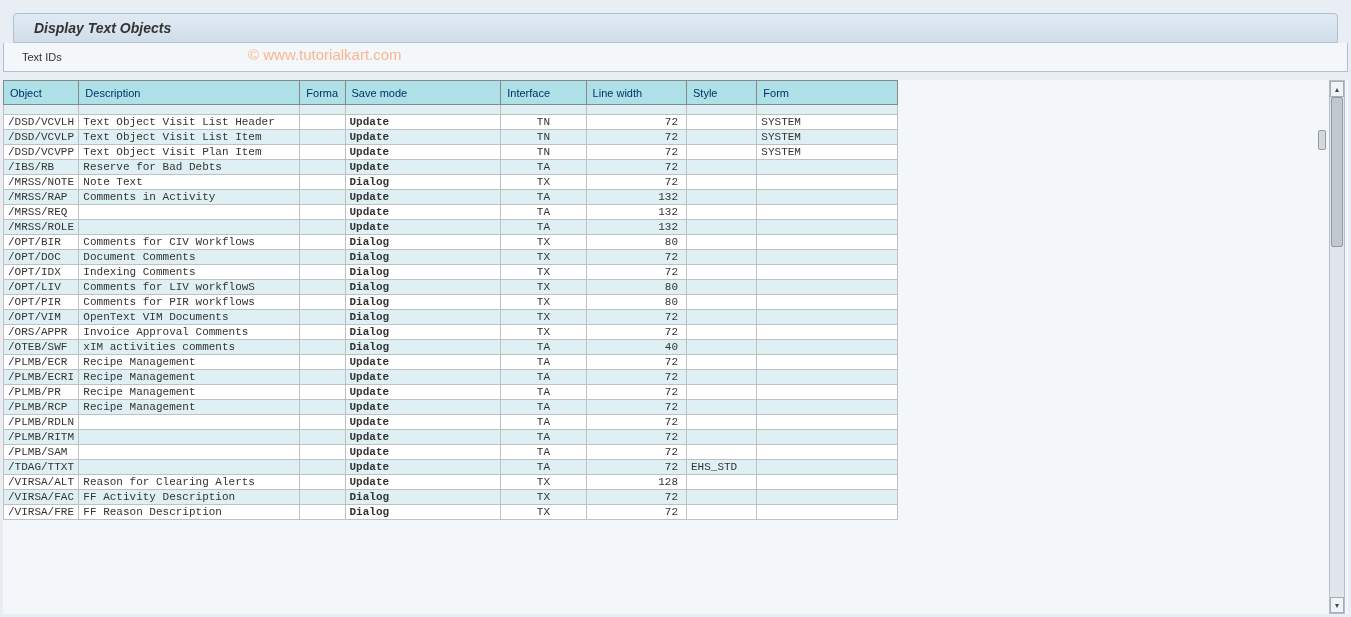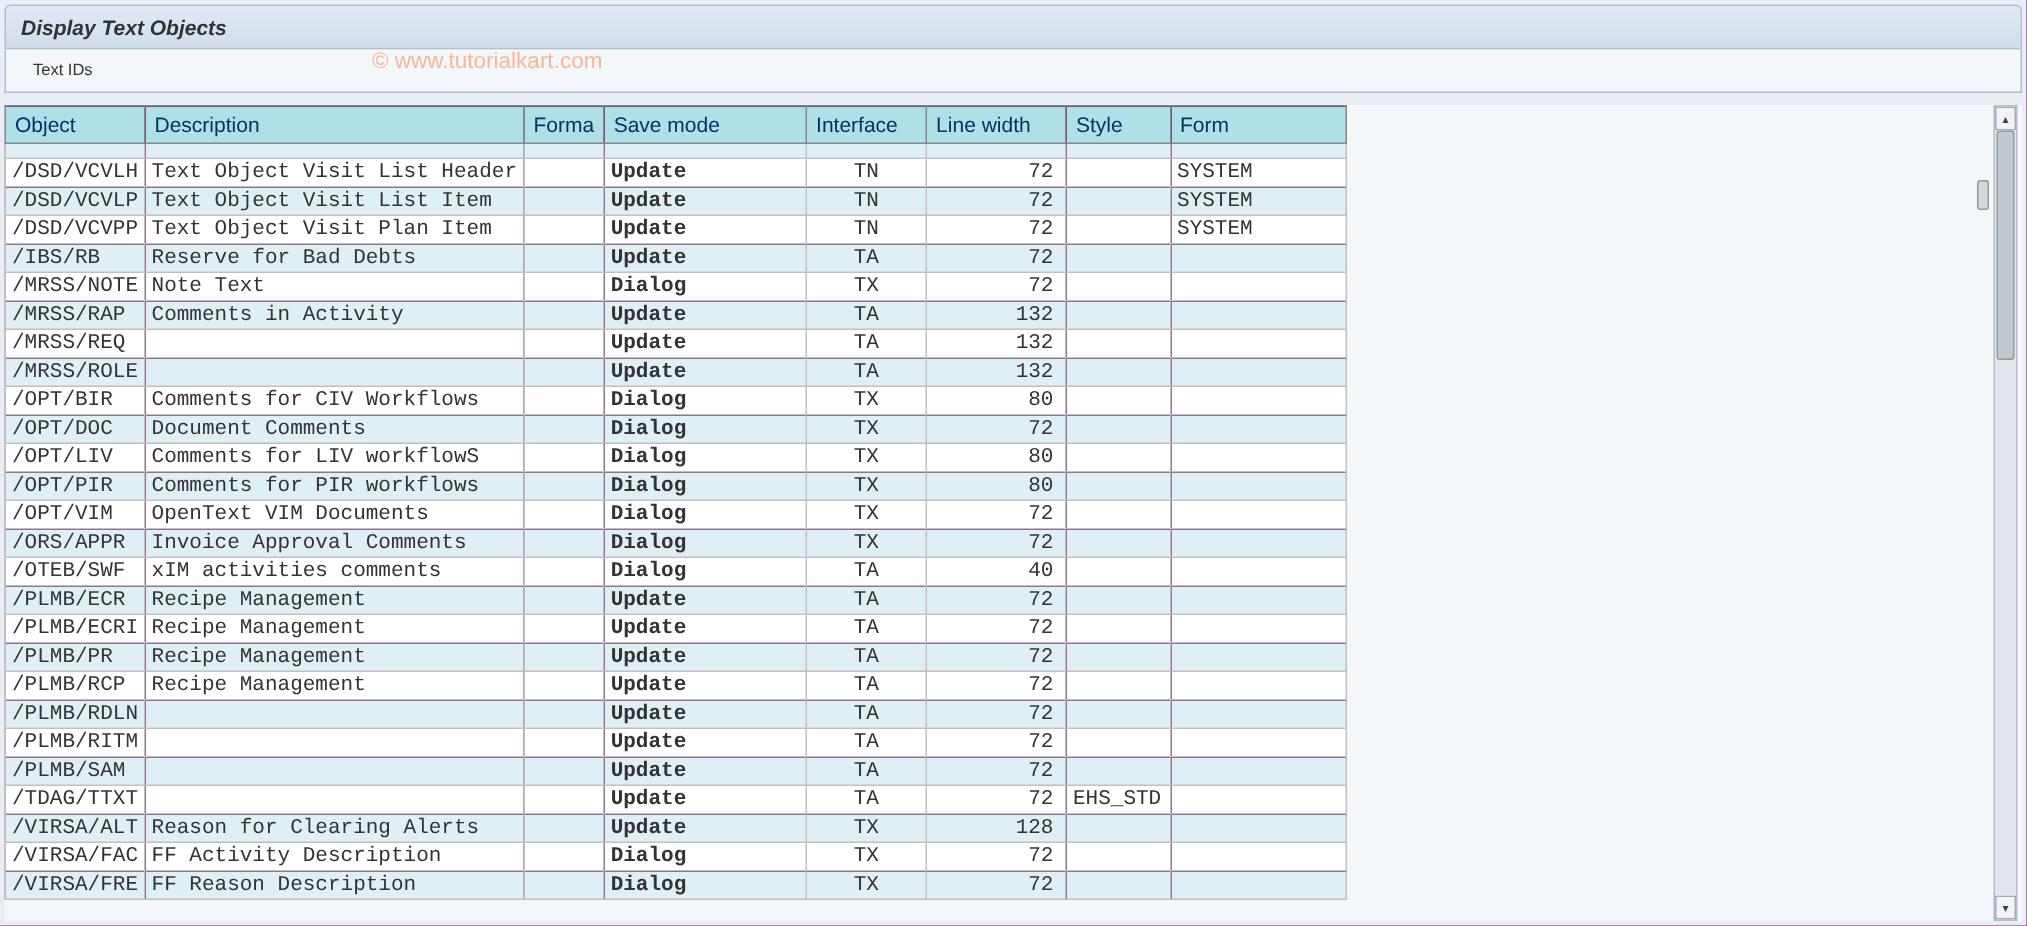--- a/index.html
+++ b/index.html
@@ -18,22 +18,22 @@
     .app-container {
       width: 100%;
       height: 100%;
       display: flex;
       flex-direction: column;
     }
     .title-bar {
       background: linear-gradient(to bottom, #e0eaf3, #d0dde9);
       border: 1px solid #b0c0d0;
       border-radius: 4px 4px 0 0;
-      padding: 6px 10px;
-      margin: 3px;
+      padding: 6px 20px;
+      margin: 13px;
       margin-bottom: 0;
     }
     .title-bar h1 {
       font-size: 14px;
       font-style: italic;
       font-weight: bold;
       color: #333;
     }
     .toolbar {
       background: #f4f7fa;
@@ -59,23 +59,23 @@
       overflow: hidden;
       position: relative;
     }
     .table-wrapper {
       flex: 1;
       overflow: hidden;
       position: relative;
     }
     .data-table {
       border-collapse: collapse;
-      background: #701a75;
+      background: #b91c1c;
       font-family: "Courier New", monospace;
-      font-size: 14px;
+      font-size: 11px;
       width: 895px;
     }
     .data-table thead th {
       background: #aee0e8;
       border: 1px solid #888;
       padding: 4px 6px;
       text-align: left;
       font-weight: normal;
       font-family: Arial, sans-serif;
       color: #003366;
@@ -154,21 +154,21 @@
       right: 22px;
       top: 50px;
       width: 8px;
       height: 20px;
       background: #d0d8e0;
       border: 1px solid #999;
       border-radius: 2px;
     }
     .watermark {
       position: absolute;
-      top: 32px;
+      top: 46px;
       left: 248px;
       font-size: 15px;
       color: #ff9966;
       opacity: 0.7;
       z-index: 100;
       font-family: Arial, sans-serif;
       pointer-events: none;
     }
   </style>
 </head>
@@ -305,20 +305,30 @@
               <td class="col-object">/OPT/DOC</td>
               <td class="col-description">Document Comments</td>
               <td class="col-format"></td>
               <td class="col-savemode">Dialog</td>
               <td class="col-interface">TX</td>
               <td class="col-linewidth">72</td>
               <td class="col-style"></td>
               <td class="col-form"></td>
             </tr>
             <tr>
+              <td class="col-object">/OPT/IDX</td>
+              <td class="col-description">Indexing Comments</td>
+              <td class="col-format"></td>
+              <td class="col-savemode">Dialog</td>
+              <td class="col-interface">TX</td>
+              <td class="col-linewidth">72</td>
+              <td class="col-style"></td>
+              <td class="col-form"></td>
+            </tr>
+            <tr>
               <td class="col-object">/OPT/LIV</td>
               <td class="col-description">Comments for LIV workflowS</td>
               <td class="col-format"></td>
               <td class="col-savemode">Dialog</td>
               <td class="col-interface">TX</td>
               <td class="col-linewidth">80</td>
               <td class="col-style"></td>
               <td class="col-form"></td>
             </tr>
             <tr>

